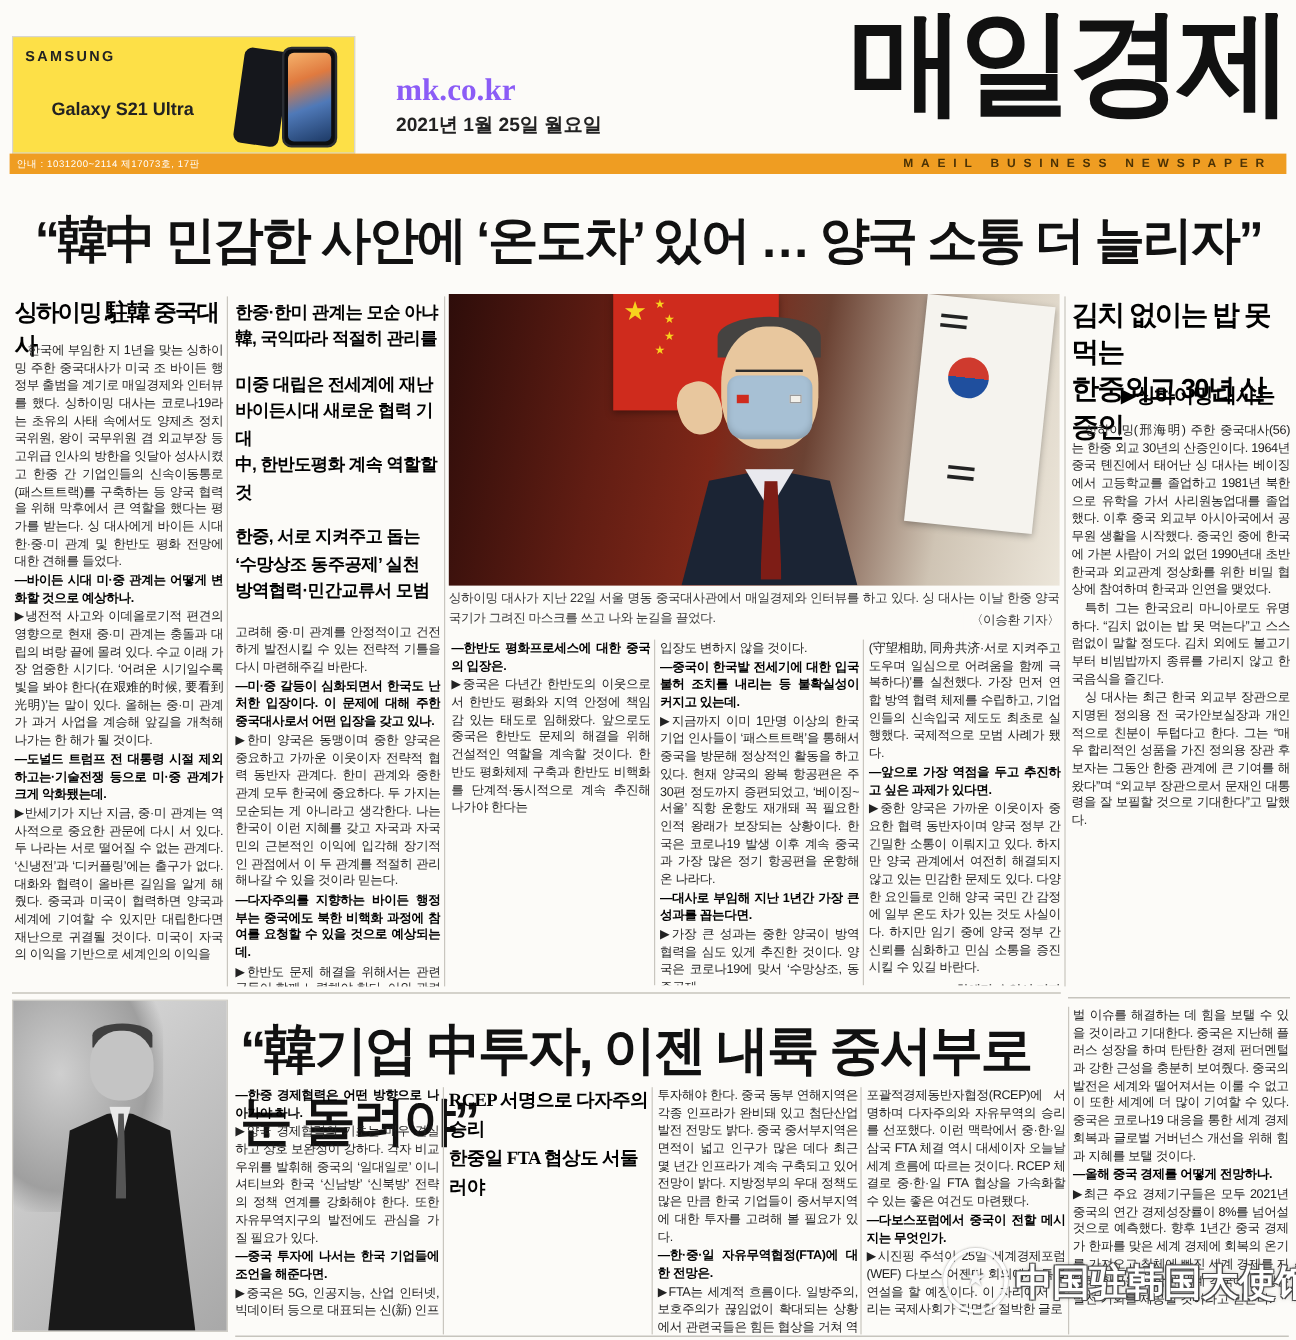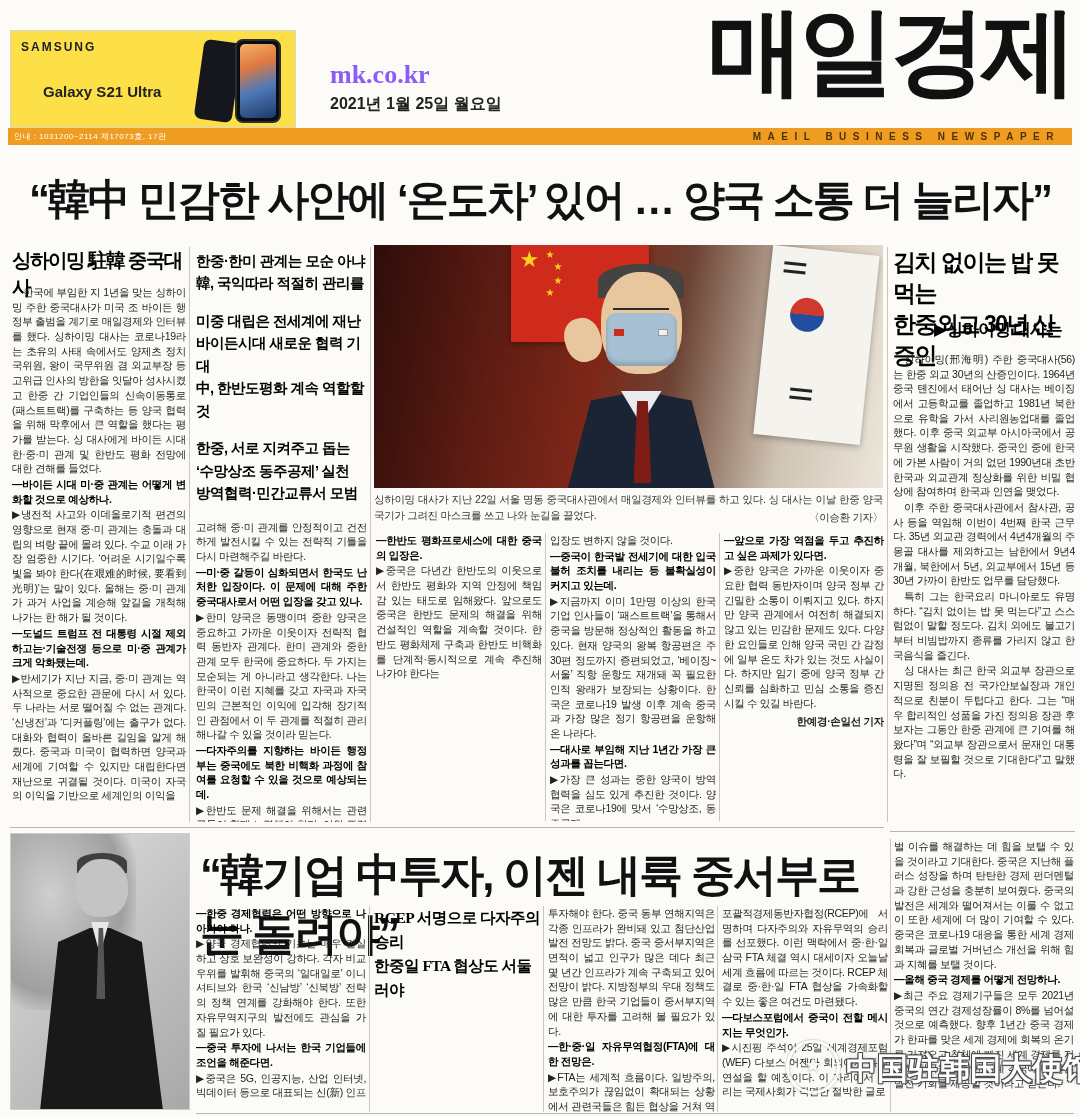--- a/index.html
+++ b/index.html
@@ -211,32 +211,32 @@
   <div class="col" style="left:550px; top:533px; width:166px; height:288px;">
 
   <p class="para cont">입장도 변하지 않을 것이다.</p>
       <p class="para q">―중국이 한국발 전세기에 대한 입국 불허 조치를 내리는 등 불확실성이 커지고 있는데.</p>
       <p class="para a">▶지금까지 이미 1만명 이상의 한국 기업 인사들이 ‘패스트트랙’을 통해서 중국을 방문해 정상적인 활동을 하고 있다. 현재 양국의 왕복 항공편은 주 30편 정도까지 증편되었고, ‘베이징~서울’ 직항 운항도 재개돼 꼭 필요한 인적 왕래가 보장되는 상황이다. 한국은 코로나19 발생 이후 계속 중국과 가장 많은 정기 항공편을 운항해온 나라다.</p>
       <p class="para q">―대사로 부임해 지난 1년간 가장 큰 성과를 꼽는다면.</p>
       <p class="para a">▶가장 큰 성과는 중한 양국이 방역 협력을 심도 있게 추진한 것이다. 양국은 코로나19에 맞서 ‘수망상조, 동주공제</p>
     </div>
   <div class="col" style="left:724px; top:533px; width:160px; height:288px;">
 
+  <p class="para cont">(守望相助, 同舟共济·서로 지켜주고 도우며 일심으로 어려움을 함께 극복하다)’를 실천했다. 가장 먼저 연합 방역 협력 체제를 수립하고, 기업인들의 신속입국 제도도 최초로 실행했다. 국제적으로 모범 사례가 됐다.</p>
       <p class="para q">―앞으로 가장 역점을 두고 추진하고 싶은 과제가 있다면.</p>
       <p class="para a">▶중한 양국은 가까운 이웃이자 중요한 협력 동반자이며 양국 정부 간 긴밀한 소통이 이뤄지고 있다. 하지만 양국 관계에서 여전히 해결되지 않고 있는 민감한 문제도 있다. 다양한 요인들로 인해 양국 국민 간 감정에 일부 온도 차가 있는 것도 사실이다. 하지만 임기 중에 양국 정부 간 신뢰를 심화하고 민심 소통을 증진시킬 수 있길 바란다.</p>
       <p class="para byline">한예경·손일선 기자</p>
     </div>
 
   <div class="profile-headline">김치 없이는 밥 못먹는
 한중외교 30년 산증인</div>
   <div class="profile-kicker">▶싱하이밍 대사는</div>
   <div class="col" style="left:893px; top:352px; width:182px; height:470px;">
 
   <p class="para indent">싱하이밍(邢海明) 주한 중국대사(56)는 한중 외교 30년의 산증인이다. 1964년 중국 톈진에서 태어난 싱 대사는 베이징에서 고등학교를 졸업하고 1981년 북한으로 유학을 가서 사리원농업대를 졸업했다. 이후 중국 외교부 아시아국에서 공무원 생활을 시작했다. 중국인 중에 한국에 가본 사람이 거의 없던 1990년대 초반 한국과 외교관계 정상화를 위한 비밀 협상에 참여하며 한국과 인연을 맺었다.</p>
-      <p class="para indent">이후 주한 중국대사관에서 참사관, 공사 등을 역임해 이번이 4번째 한국 근무다. 35년 외교관 경력에서 4년4개월의 주몽골 대사를 제외하고는 남한에서 9년4개월, 북한에서 5년, 외교부에서 15년 등 30년 가까이 한반도 업무를 담당했다.</p>
       <p class="para indent">특히 그는 한국요리 마니아로도 유명하다. “김치 없이는 밥 못 먹는다”고 스스럼없이 말할 정도다. 김치 외에도 불고기부터 비빔밥까지 종류를 가리지 않고 한국음식을 즐긴다.</p>
       <p class="para indent">싱 대사는 최근 한국 외교부 장관으로 지명된 정의용 전 국가안보실장과 개인적으로 친분이 두텁다고 한다. 그는 “매우 합리적인 성품을 가진 정의용 장관 후보자는 그동안 한중 관계에 큰 기여를 해왔다”며 “외교부 장관으로서 문재인 대통령을 잘 보필할 것으로 기대한다”고 말했다.</p>
     </div>
 
   <div class="vrule" style="left:189px; top:247px; height:575px;"></div>
   <div class="vrule" style="left:370px; top:247px; height:575px;"></div>
   <div class="vrule" style="left:545px; top:533px; height:288px;"></div>
   <div class="vrule" style="left:719px; top:533px; height:288px;"></div>
   <div class="vrule" style="left:887px; top:247px; height:575px;"></div>
 

